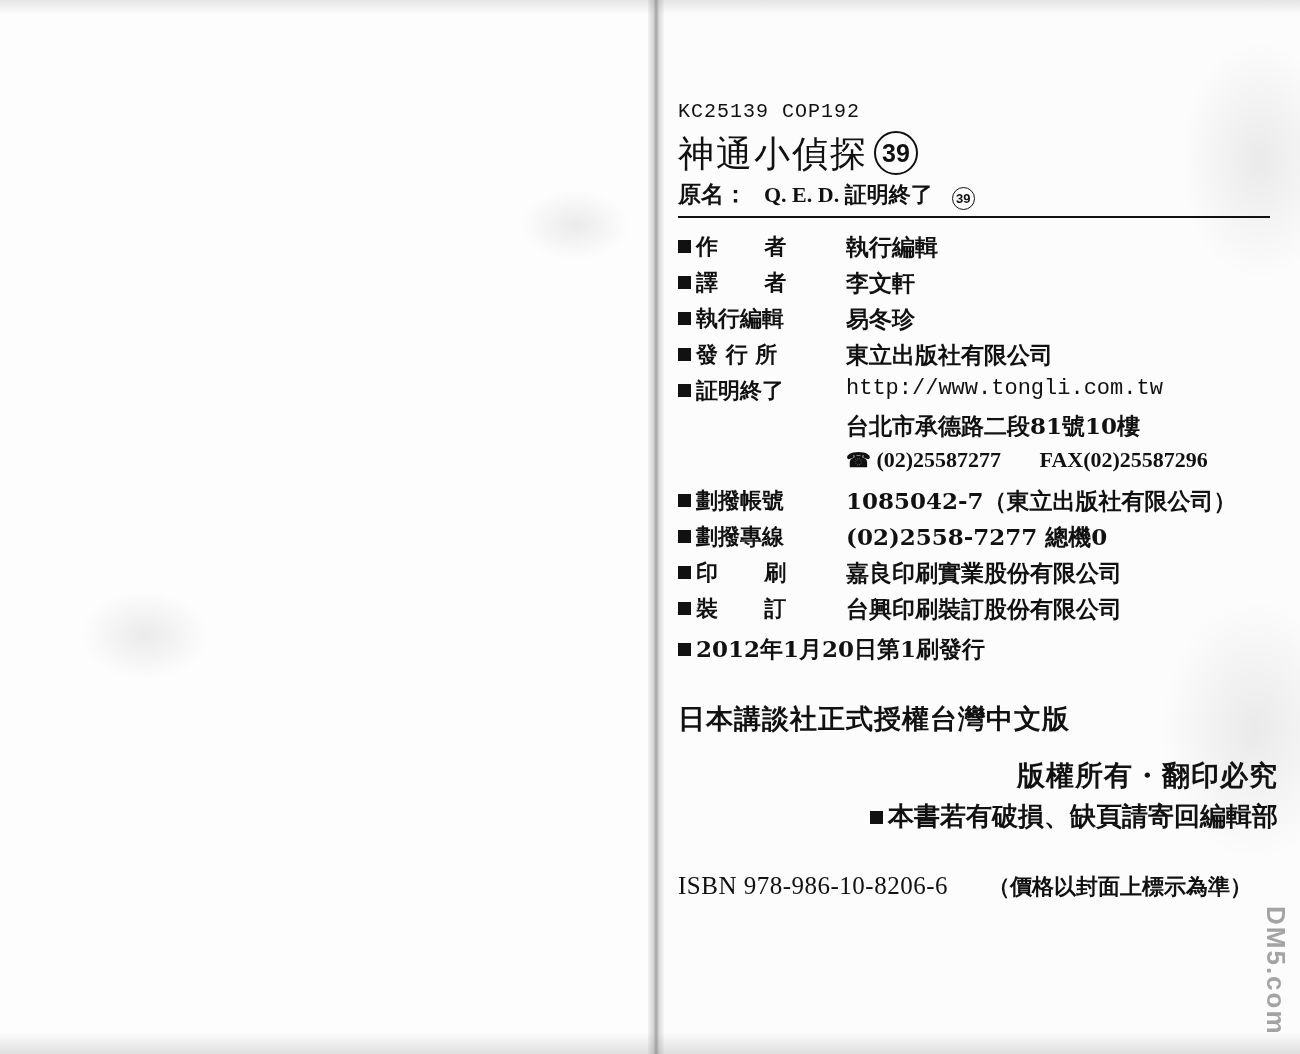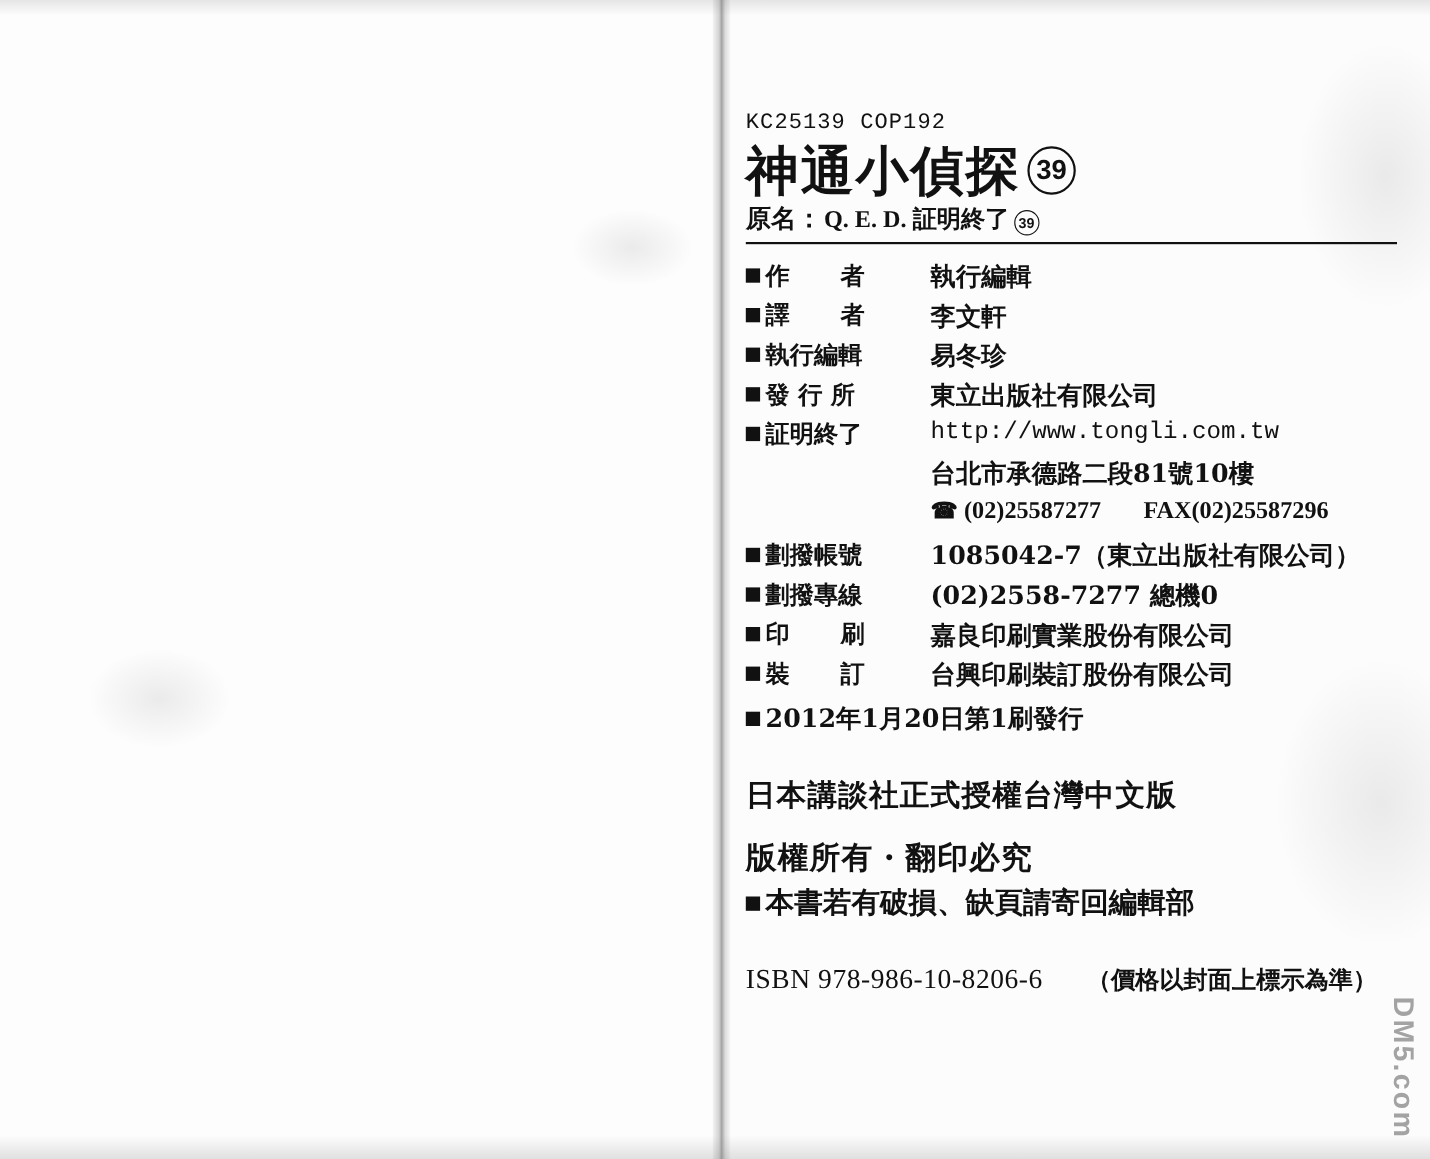--- a/index.html
+++ b/index.html
@@ -70,22 +70,22 @@
     margin-bottom: 8px;
   }
   .title-row {
     display: flex;
     align-items: center;
     gap: 4px;
     margin-bottom: 2px;
   }
   .title-cjk {
     font-family: "DejaVu Serif", serif;
-    font-weight: 700;
-    font-size: 48px;
+    font-weight: 400;
+    font-size: 36px;
     letter-spacing: 2px;
     line-height: 1.05;
   }
   .circ {
     display: inline-flex;
     align-items: center;
     justify-content: center;
     border: 2px solid #111;
     border-radius: 50%;
     font-family: "Liberation Sans", sans-serif;
@@ -99,21 +99,21 @@
   }
   .circ-sm {
     width: 21px; height: 21px;
     font-size: 13px;
     border-width: 1.5px;
     margin-left: 2px;
   }
   .orig-row {
     display: flex;
     align-items: flex-end;
-    gap: 2px;
+    gap: 17px;
     font-family: "DejaVu Serif", serif;
     font-size: 23px;
     font-weight: 700;
     letter-spacing: 0px;
     margin-bottom: 6px;
   }
   .orig-rom {
     font-family: "Liberation Serif", serif;
     font-weight: 700;
     font-size: 22px;
@@ -201,20 +201,21 @@
     border: 1.5px solid #111;
     padding: 9px 12px 9px 14px;
     width: 560px;
     font-family: "Liberation Serif", serif;
     font-size: 15px;
     line-height: 1.52;
   }
 
   .footer {
     margin-top: 16px;
+    text-align: right;
   }
   .footer .big {
     font-family: "DejaVu Serif", serif;
     font-size: 28px;
     font-weight: 700;
     letter-spacing: 1px;
     margin-bottom: 4px;
   }
   .footer .notice {
     font-family: "DejaVu Serif", serif;

